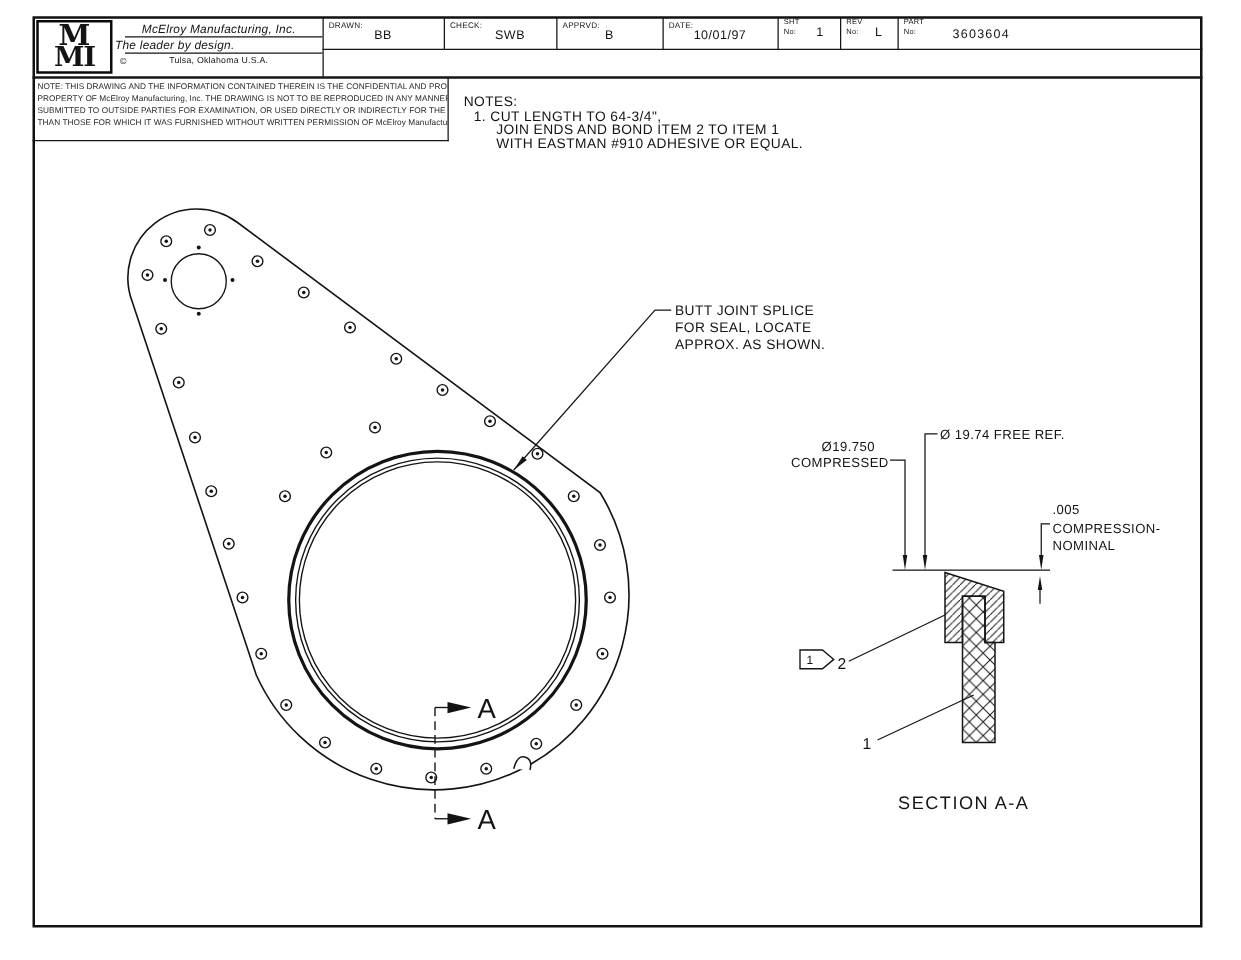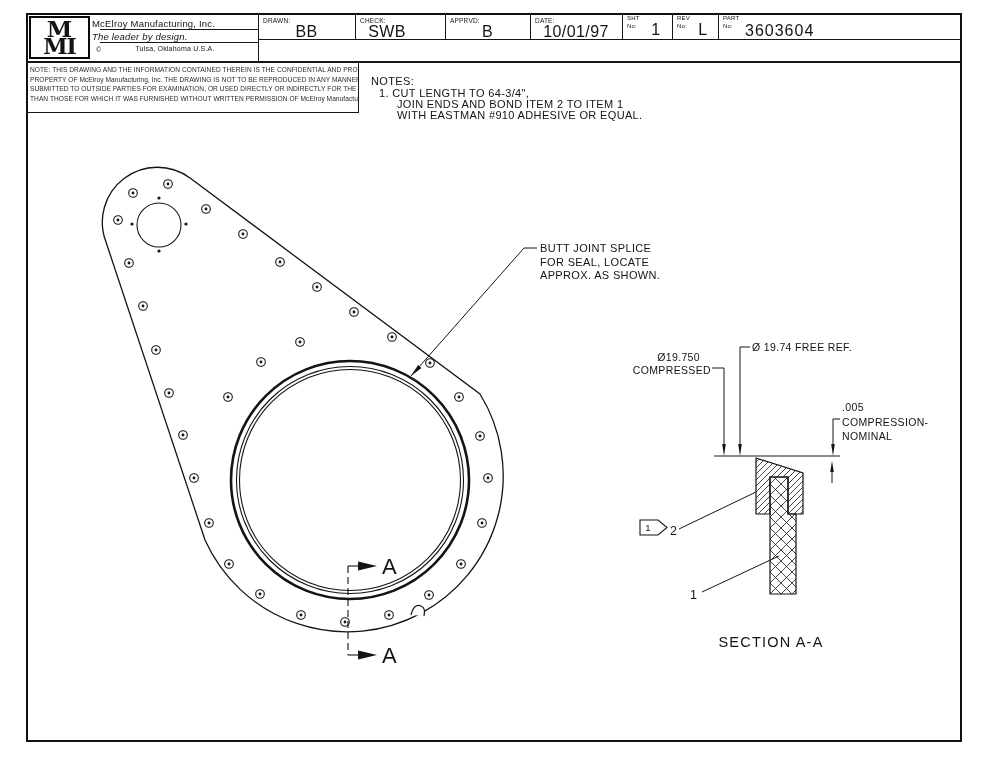--- a/index.html
+++ b/index.html
@@ -6,28 +6,28 @@
   #page{position:relative;width:993px;height:768px;background:#ffffff;overflow:hidden;
         font-family:"Liberation Sans",sans-serif;color:#141414;}
   #frame{position:absolute;left:26px;top:13px;width:936px;height:729px;border:2.5px solid #111;box-sizing:border-box;}
   .vline,.hline{position:absolute;background:#161616;}
   
   #logo-box{position:absolute;left:29px;top:16px;width:61px;height:43px;border:2px solid #0a0a0a;box-sizing:border-box;
             display:flex;flex-direction:column;align-items:center;justify-content:center;background:#fff;}
   #logo-box .l1{font-family:"DejaVu Serif",serif;font-weight:900;font-size:23px;line-height:17px;letter-spacing:0;}
   #logo-box .l2{font-family:"DejaVu Serif",serif;font-weight:900;font-size:22px;line-height:18px;letter-spacing:-1px;}
   
-  .company-name{position:absolute;left:92px;top:18px;width:166px;text-align:left;font-size:9.5px;letter-spacing:.2px;}
+  .company-name{position:absolute;left:92px;top:18px;width:166px;text-align:center;font-size:9.5px;letter-spacing:.2px;font-style:italic;}
   .tagline{position:absolute;left:92px;top:31px;width:166px;font-size:9.5px;letter-spacing:.2px;font-style:italic;}
   .location{position:absolute;left:92px;top:45px;width:166px;text-align:center;font-size:7px;letter-spacing:.2px;}
   .regmark{position:absolute;left:96px;top:46px;font-size:7px;}
   
   .fld-label{position:absolute;font-size:6.5px;letter-spacing:.2px;}
   .fld-label2{position:absolute;font-size:6px;letter-spacing:.2px;}
-  .fld-value{position:absolute;font-size:16px;letter-spacing:.4px;text-align:center;}
+  .fld-value{position:absolute;font-size:10px;letter-spacing:.4px;text-align:center;}
   #drawing-title{position:absolute;left:258px;top:40px;width:704px;height:21px;line-height:21px;
                  padding-left:9px;font-size:11.5px;letter-spacing:.7px;}
   
   #disclaimer{position:absolute;left:26px;top:62px;width:333px;height:51px;box-sizing:border-box;
               border-right:1.2px solid #161616;border-bottom:1.2px solid #161616;
               padding:3px 2px 0 4px;overflow:hidden;}
   #disclaimer span{display:block;font-size:6.6px;line-height:9.6px;letter-spacing:.05px;white-space:nowrap;color:#2a2a2a;}
   
   #drawing{position:absolute;left:0;top:0;}
   text{fill:#141414;font-family:"Liberation Sans",sans-serif;letter-spacing:.35px;}
@@ -73,39 +73,39 @@
   <div class="vline" style="left:672px;top:14px;width:1.2px;height:26px;"></div>
   <div class="vline" style="left:718px;top:14px;width:1.2px;height:26px;"></div>
 
   <div class="hline" style="left:258px;top:39px;width:704px;height:1.2px;"></div>
   <div class="hline" style="left:26px;top:60.5px;width:936px;height:2px;"></div>
 
   <div class="fld-label" style="left:263px;top:17px;">DRAWN:</div>
   <div class="fld-value" style="left:258px;top:23px;width:97px;">BB</div>
 
   <div class="fld-label" style="left:360px;top:17px;">CHECK:</div>
-  <div class="fld-value" style="left:342px;top:23px;width:90px;">SWB</div>
+  <div class="fld-value" style="left:363px;top:23px;width:90px;">SWB</div>
 
   <div class="fld-label" style="left:450px;top:17px;">APPRVD:</div>
   <div class="fld-value" style="left:445px;top:23px;width:85px;">B</div>
 
   <div class="fld-label" style="left:535px;top:17px;">DATE:</div>
   <div class="fld-value" style="left:530px;top:23px;width:92px;">10/01/97</div>
 
   <div class="fld-label2" style="left:627px;top:15px;">SHT</div>
   <div class="fld-label2" style="left:627px;top:23px;">No:</div>
   <div class="fld-value" style="left:640px;top:21px;width:32px;">1</div>
 
   <div class="fld-label2" style="left:677px;top:15px;">REV</div>
   <div class="fld-label2" style="left:677px;top:23px;">No:</div>
   <div class="fld-value" style="left:688px;top:21px;width:30px;">L</div>
 
   <div class="fld-label2" style="left:723px;top:15px;">PART</div>
   <div class="fld-label2" style="left:723px;top:23px;">No:</div>
-  <div class="fld-value" style="left:745px;top:22px;width:80px;text-align:left;letter-spacing:1px;">3603604</div>
+  <div class="fld-value" style="left:745px;top:22px;width:80px;text-align:center;letter-spacing:1px;">3603604</div>
 
 
   <div id="disclaimer">
     <span>NOTE: THIS DRAWING AND THE INFORMATION CONTAINED THEREIN IS THE CONFIDENTIAL AND PROPRIETARY</span>
     <span>PROPERTY OF McElroy Manufacturing, Inc. THE DRAWING IS NOT TO BE REPRODUCED IN ANY MANNER,</span>
     <span>SUBMITTED TO OUTSIDE PARTIES FOR EXAMINATION, OR USED DIRECTLY OR INDIRECTLY FOR THE PURPOSES OTHER</span>
     <span>THAN THOSE FOR WHICH IT WAS FURNISHED WITHOUT WRITTEN PERMISSION OF McElroy Manufacturing, Inc.</span>
   </div>
 
   <svg id="drawing" width="993" height="768" viewBox="0 0 993 768">

